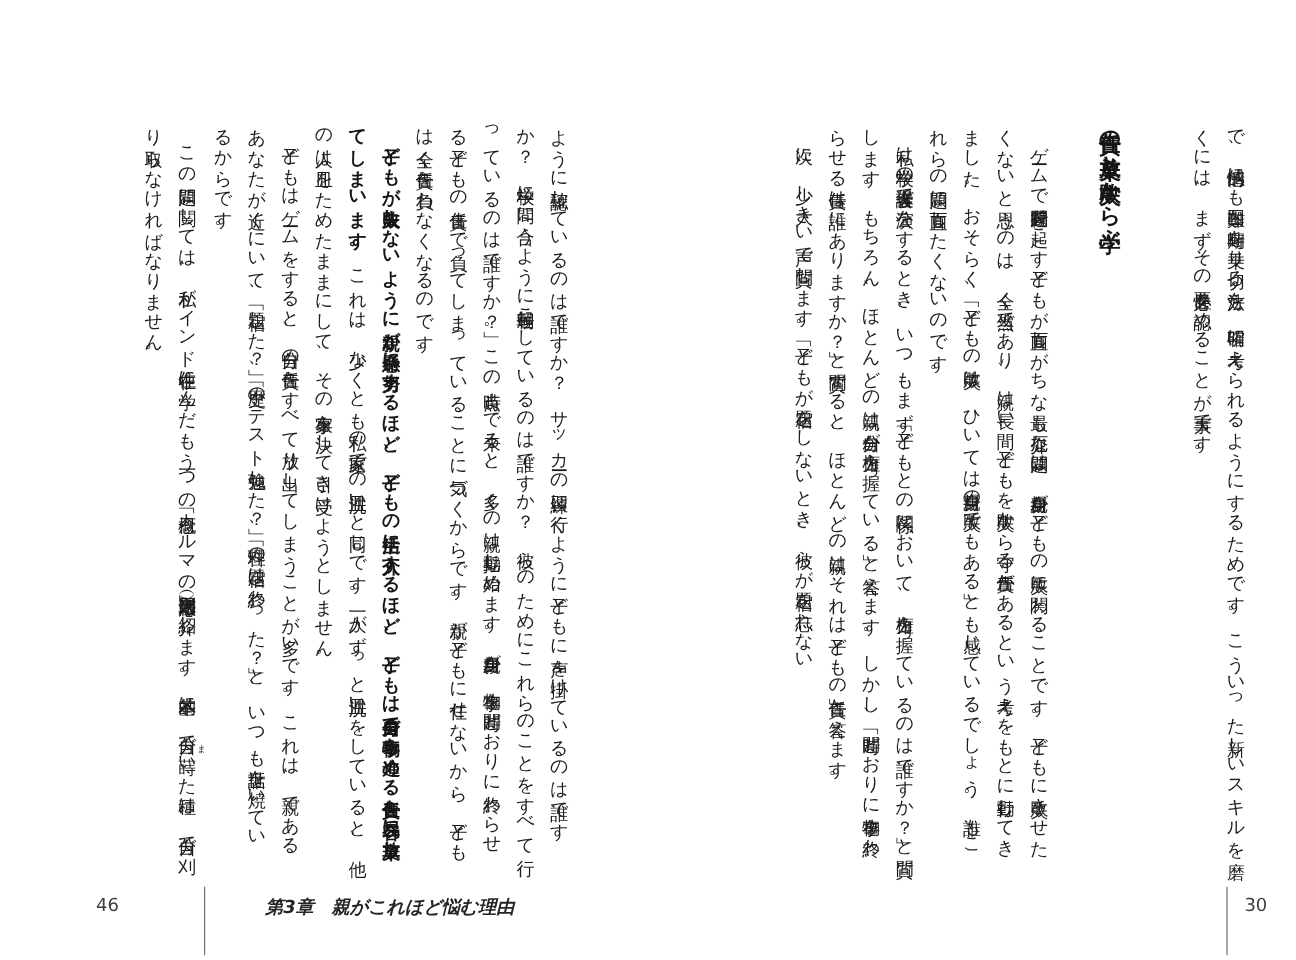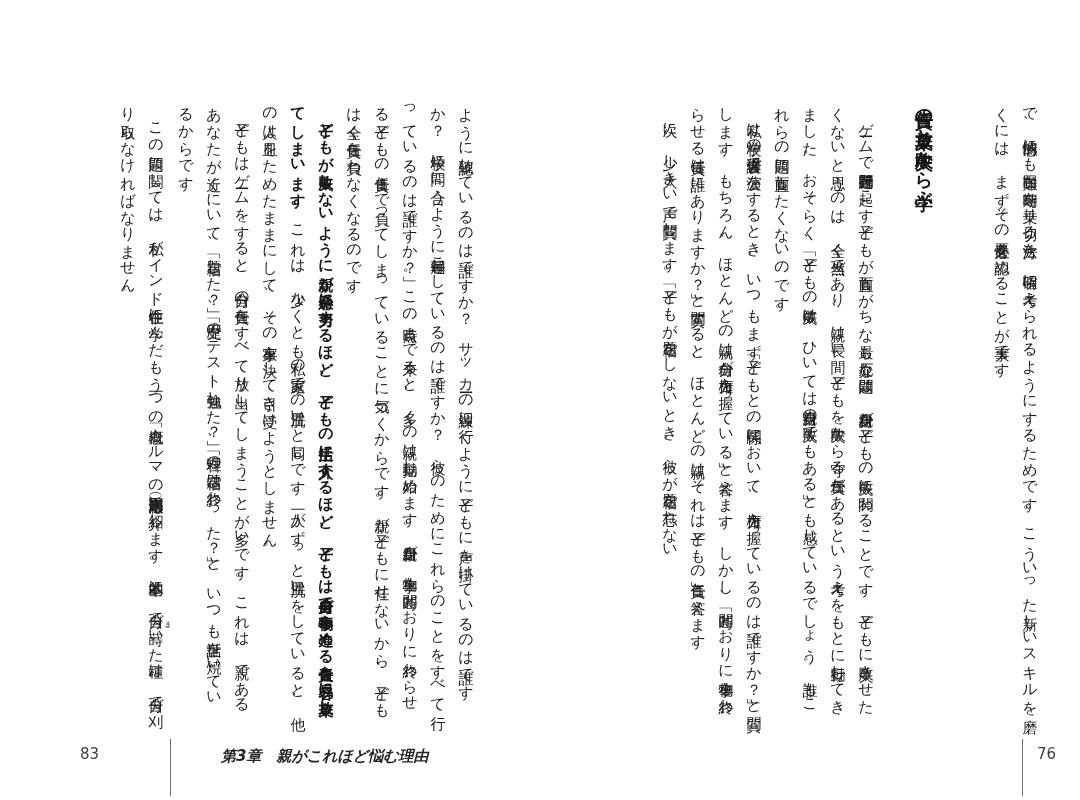--- a/index.html
+++ b/index.html
@@ -104,19 +104,19 @@
 
   <div class="vtext left-text">
 
   <p class="para"><span>ように確認しているのは誰ですか？　サッカーの練習に行くように子どもに声を掛けているのは誰ですか？　学校に間に合うように毎朝起こしているのは誰ですか？　彼らのためにこれらのことをすべて行っているのは誰ですか？」。この時点まで来ると、多くの親は動揺し始めます。親自身が、物事を時間どおりに終わらせる子どもの責任まで負ってしまっていることに気づくからです。親が子どもに任せないから、子どもは全く責任を負わなくなるのです。</span></p>
       <p class="para indent"><span class="bold-gothic">子どもが失敗しないように親が懸命に努力するほど、子どもの生活に介入するほど、子どもは自分自身で物事を進める責任を容易に放棄してしまいます。</span><span>これは、少なくとも私の家庭での皿洗いと同じです。一人がずっと皿洗いをしていると、他の人は皿をためたままにして、その家事を決して引き受けようとしません。</span></p>
       <p class="para indent"><span>子どもはゲームをすると、自分の責任をすべて放り出してしまうことが多いです。これは、親であるあなたが近くにいて、「宿題した？」、「歴史のテスト勉強した？」、「理科の宿題は終わった？」と、いつも世話を焼いているからです。</span></p>
       <p class="para indent"><span>この問題に関しては、私がインド在住中に学んだもう一つの概念「カルマの法則（因果応報）」を紹介します。基本的に、自分で</span><ruby>蒔<rt>ま</rt></ruby><span>いた種は、自分で刈り取らなければなりません。</span></p>
     </div>
 
   <div class="footer-rule rule-right"></div>
-  <div class="page-num num-right">76</div>
+  <div class="page-num num-right">30</div>
 
-  <div class="page-num num-left">83</div>
+  <div class="page-num num-left">46</div>
   <div class="footer-rule rule-left"></div>
   <div class="chapter-footer">第3章　親がこれほど悩む理由</div>
 
 </div>
 
 </body></html>

